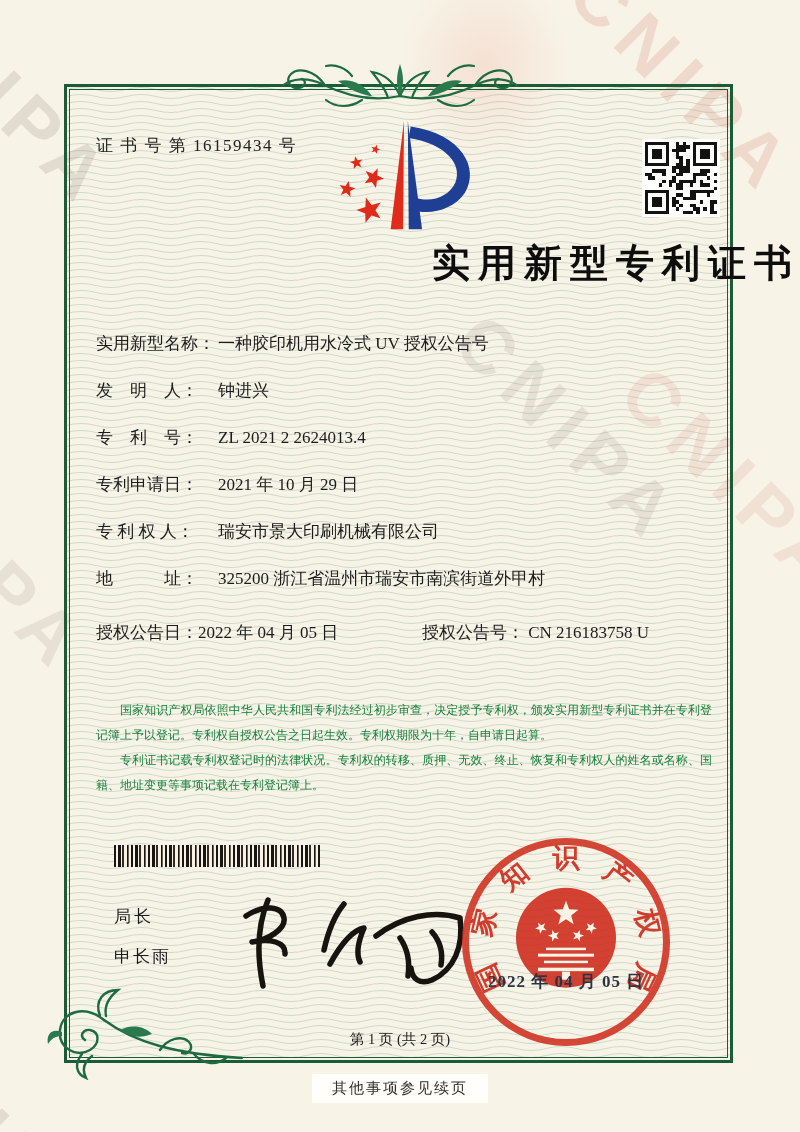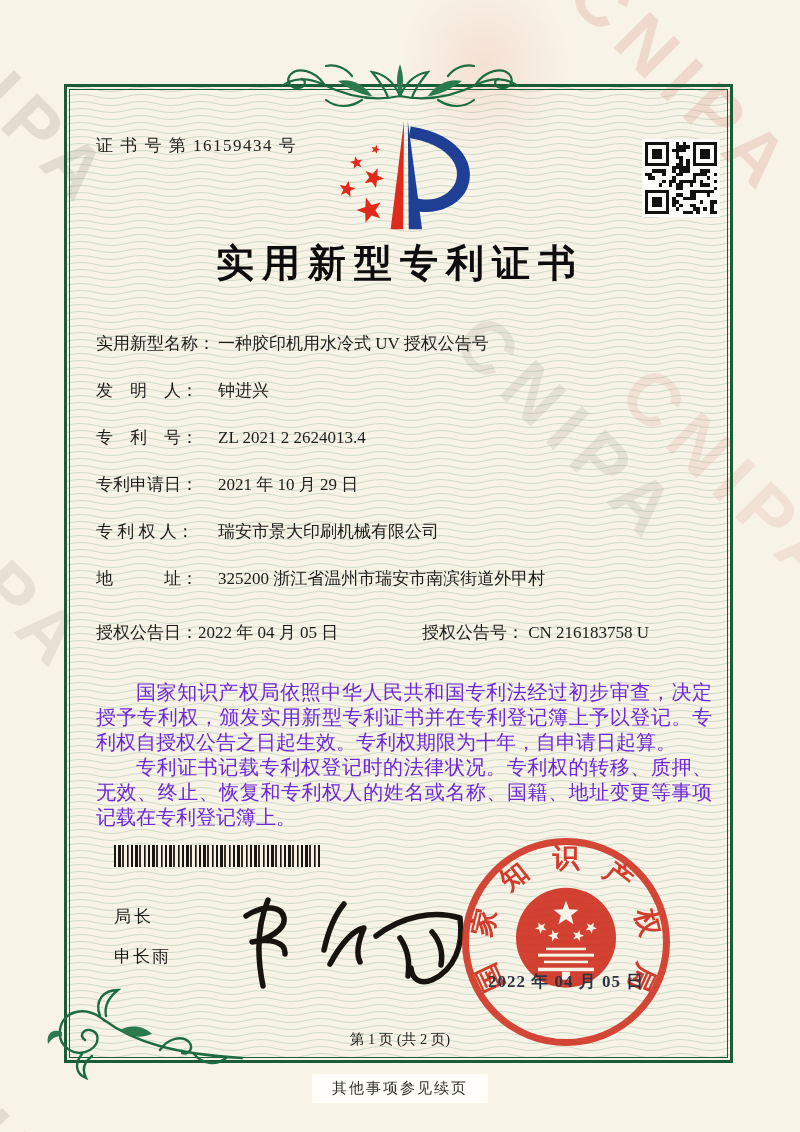--- a/index.html
+++ b/index.html
@@ -26,30 +26,30 @@
   .frame-inner{position:absolute;inset:2px;border:1px solid #1b5c36;}
   .ornament{position:absolute;z-index:4;pointer-events:none;}
   
   .content{position:absolute;inset:0;z-index:5;}
   .cert-no{
     position:absolute;left:96px;top:134px;font-size:17px;letter-spacing:1.5px;color:#222;
   }
   .qr{position:absolute;left:642px;top:139px;width:78px;height:78px;background:#fdfdfb;padding:3px;box-sizing:border-box;}
   .logo{position:absolute;left:328px;top:114px;width:152px;height:124px;}
   .title{
-    position:absolute;left:0;top:238px;width:800px;text-align:center;
+    position:absolute;left:0;top:238px;width:800px;text-align:right;
     font-size:38px;font-weight:bold;letter-spacing:8px;color:#0d0d0d;
   }
   .fields{position:absolute;left:96px;top:334px;width:620px;display:flex;flex-direction:column;gap:28px;}
   .field-row{display:flex;font-size:17px;line-height:19px;}
   .field-label{flex:0 0 122px;white-space:nowrap;}
   .field-value{white-space:nowrap;}
   .grant-row{position:absolute;left:96px;top:621px;width:620px;font-size:17px;display:flex;}
   .grant-col2{position:absolute;left:326px;top:0;}
-  .paras{position:absolute;left:96px;top:680px;width:616px;font-size:20px;line-height:25px;text-align:justify;color:#6d28d9;}
+  .paras{position:absolute;left:96px;top:698px;width:616px;font-size:12px;line-height:25px;text-align:justify;color:#15803d;}
   .paras p{margin:0;text-indent:2em;}
   .barcode{
     position:absolute;left:114px;top:845px;width:206px;height:22px;
     background-image:repeating-linear-gradient(90deg,
       #191511 0px,#191511 2px,#f7f2e5 2px,#f7f2e5 4px,
       #191511 4px,#191511 7px,#f7f2e5 7px,#f7f2e5 8px,
       #332c24 8px,#332c24 10px,#f7f2e5 10px,#f7f2e5 13px,
       #191511 13px,#191511 14px,#6b635a 14px,#6b635a 15px,#f7f2e5 15px,#f7f2e5 17px);
   }
   .signer-title{position:absolute;left:114px;top:905px;font-size:17px;letter-spacing:3px;}

